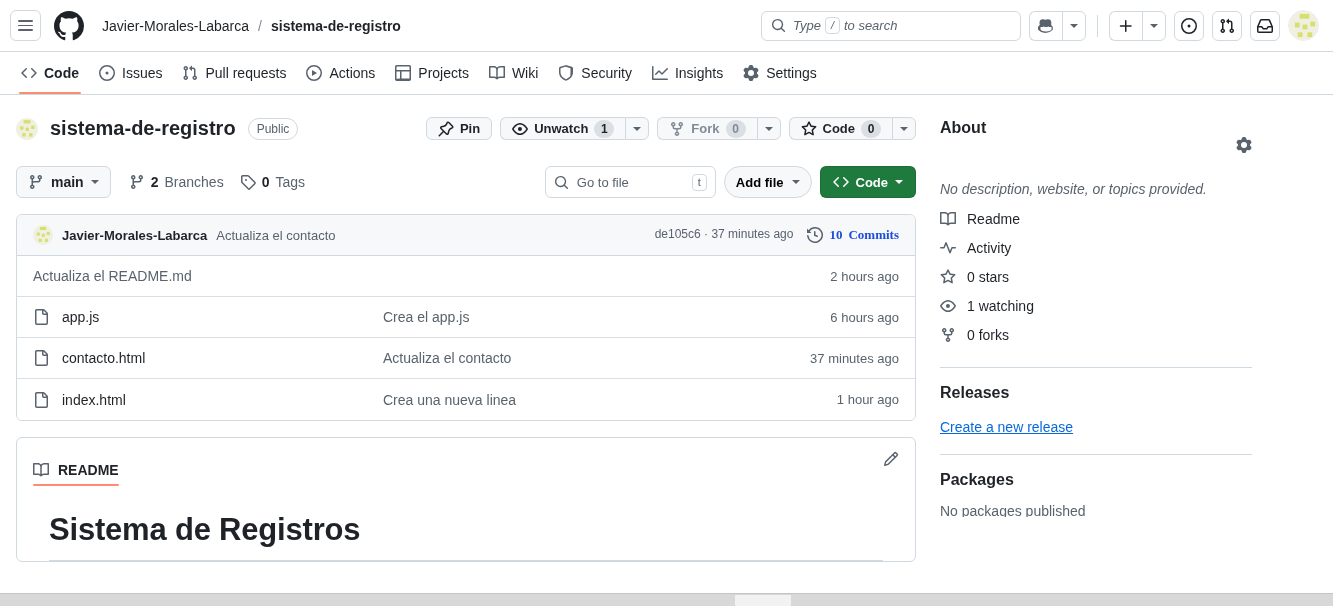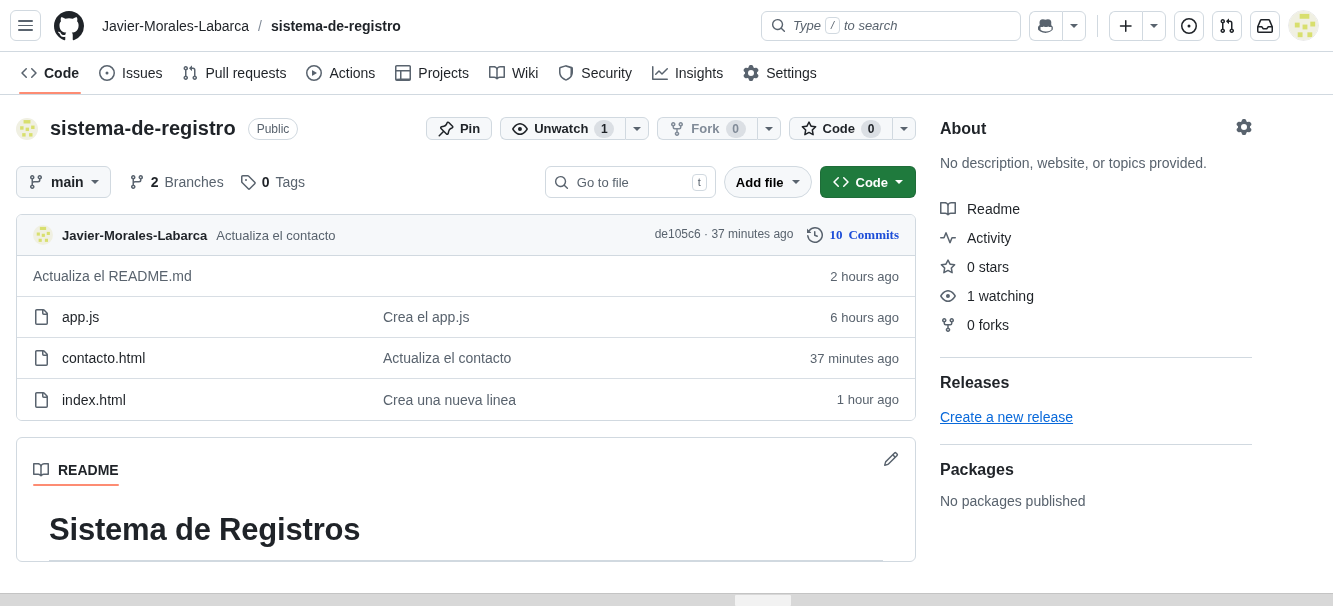--- a/index.html
+++ b/index.html
@@ -209,24 +209,24 @@
   .readme-tab::after { content:""; position:absolute; left:0; right:0; bottom:0; height:2px; background:#fd8c73; border-radius:6px; }
   .pencil { margin-left:auto; align-self:center; cursor:pointer; padding-bottom: 2px;}
   .readme-body { padding: 26px 32px 0 32px; }
   .readme-h1 {
     font-size: 31px; font-weight: 600; color:#1f2328;
     padding-bottom: 12px; border-bottom: 1px solid #d1d9e0;
     letter-spacing: -0.2px;
   }
 
   
-  .side-h { display:flex; align-items:center; margin-bottom: 14px; }
+  .side-h { display:flex; align-items:flex-start; margin-bottom: 22px; flex-direction: column; }
   .side-h h2 { font-size:16px; font-weight:600; color:#1f2328; }
   .side-h .gear { margin-left:auto; cursor:pointer; }
-  .side-desc { font-size:14px; color:#59636e; line-height:1.5; margin-bottom: 20px; }
+  .side-desc { font-size:14px; font-style: italic; color:#59636e; line-height:1.5; margin-bottom: 4px; }
   .side-link { display:flex; align-items:center; gap: 11px; font-size:14px; color:#1f2328; height: 29px; cursor:pointer; }
   .side-link .txt { color:#1f2328; }
   .side-sep { height:1px; background:#d1d9e0; margin: 18px 0 16px 0; }
   .side-h2 { font-size:16px; font-weight:600; color:#1f2328; margin-bottom: 14px; }
   .side-note { font-size:14px; color:#59636e; }
   .side-a { font-size:14px; color:#0969da; text-decoration: underline; cursor:pointer; display:inline-block; margin-top: 3px; }
 
   
   .hscroll {
     position:absolute; left:0; bottom:0; width:1333px; height: 13px;

